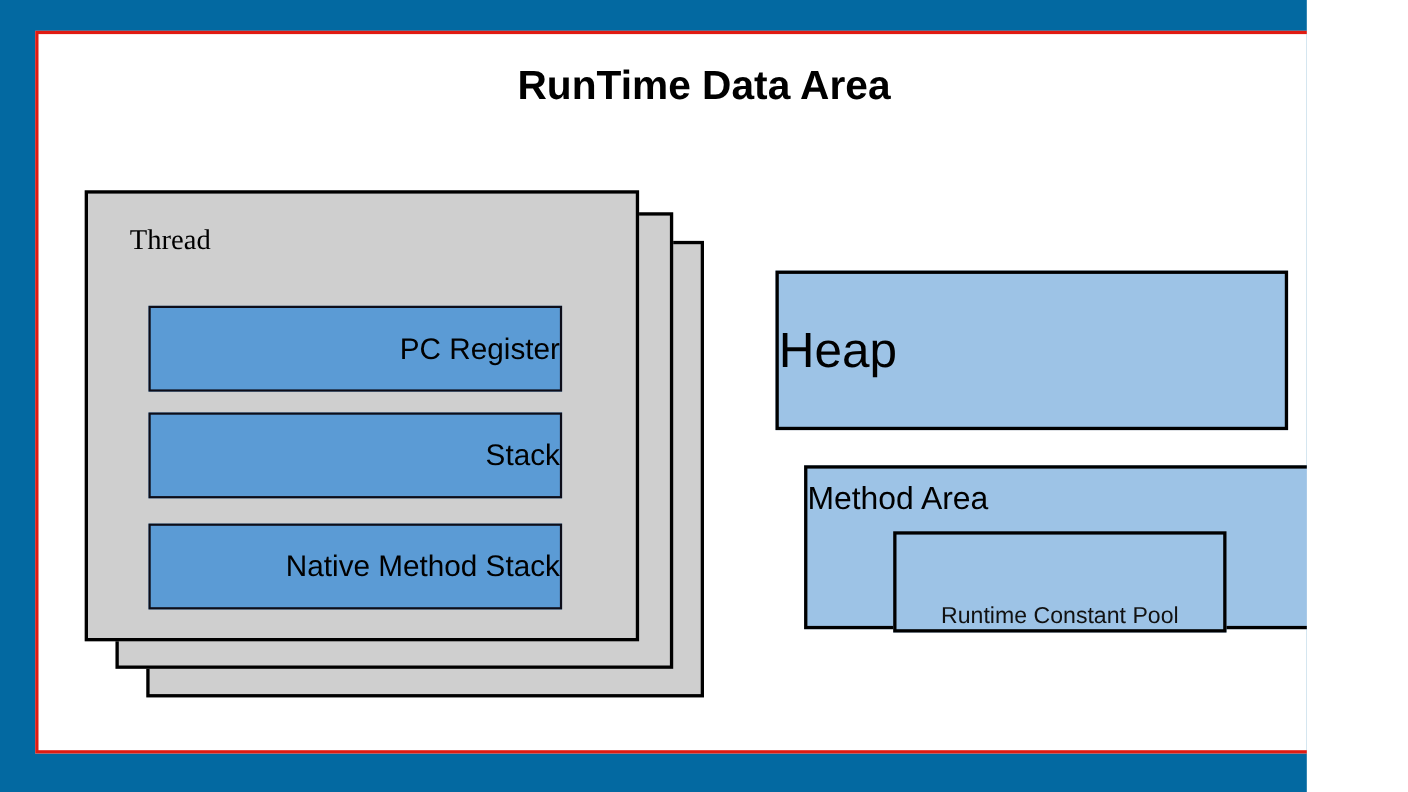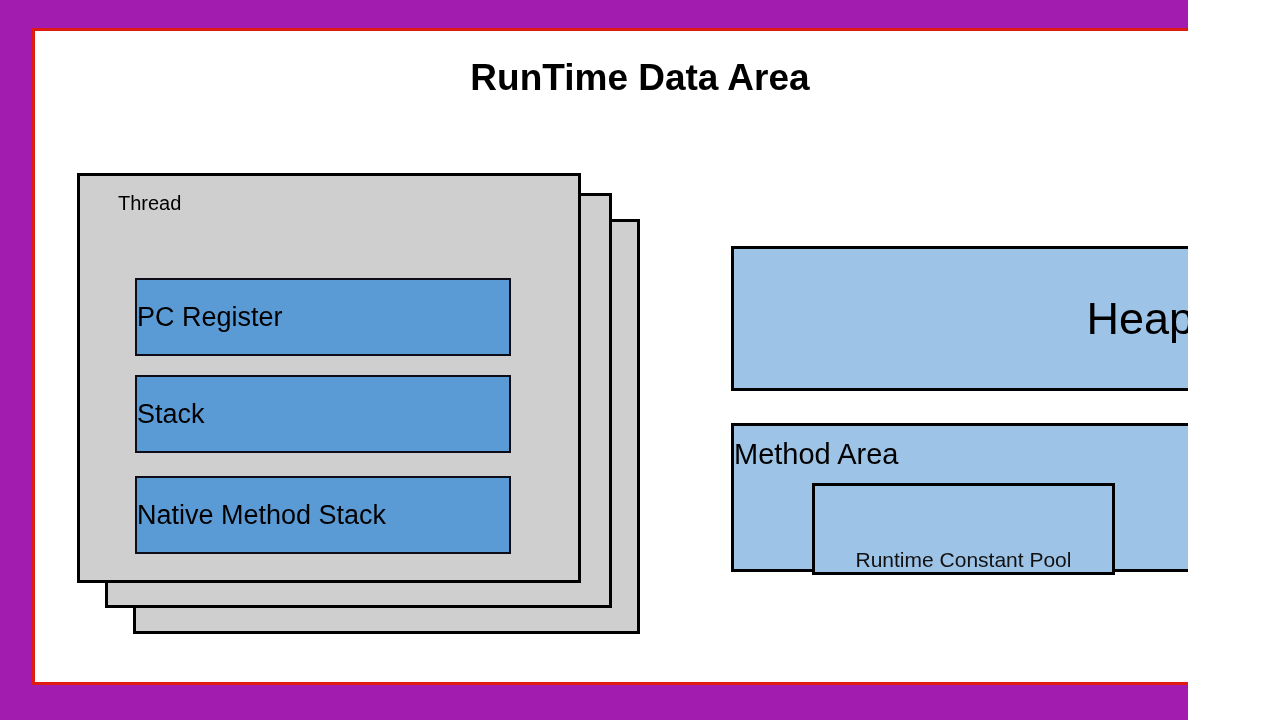--- a/index.html
+++ b/index.html
@@ -7,21 +7,21 @@
     padding: 0;
     background: #ffffff;
   }
   body {
     font-family: "Liberation Sans", sans-serif;
   }
   #canvas {
     position: relative;
     width: 1188px;
     height: 720px;
-    background: #a21caf;
+    background: #0369a1;
     overflow: hidden;
   }
 
   
   #outer-frame {
     position: absolute;
     left: 32px;
     top: 28px;
     width: 1215px;
     height: 657px;
@@ -69,57 +69,58 @@
     left: 77px;
     top: 173px;
     width: 504px;
     height: 410px;
     z-index: 3;
   }
 
   #thread-label {
     position: absolute;
     left: 38px;
-    top: 16px;
-    font-size: 20px;
+    top: 28px;
+    font-size: 26px;
     color: #000000;
     line-height: 1.1;
+    font-family: Liberation Serif, serif;
   }
 
   .thread-box {
     position: absolute;
     left: 55px;
     width: 376px;
     height: 78px;
     background: #5B9BD5;
     border: 2px solid #0D0D18;
     box-sizing: border-box;
     display: flex;
     align-items: center;
-    justify-content: flex-start;
+    justify-content: flex-end;
     color: #000000;
     font-size: 27px;
   }
   #thread-box-pc    { top: 102px; }
   #thread-box-stack { top: 199px; }
   #thread-box-nms   { top: 300px; }
 
   
   #heap-box {
     position: absolute;
-    left: 731px;
+    left: 705px;
     top: 246px;
     width: 466px;
     height: 145px;
     background: #9DC3E6;
     border: 3px solid #000000;
     box-sizing: border-box;
     display: flex;
     align-items: center;
-    justify-content: flex-end;
+    justify-content: flex-start;
     font-size: 45px;
     color: #000000;
     z-index: 4;
   }
 
   #method-area-box {
     position: absolute;
     left: 731px;
     top: 423px;
     width: 466px;

